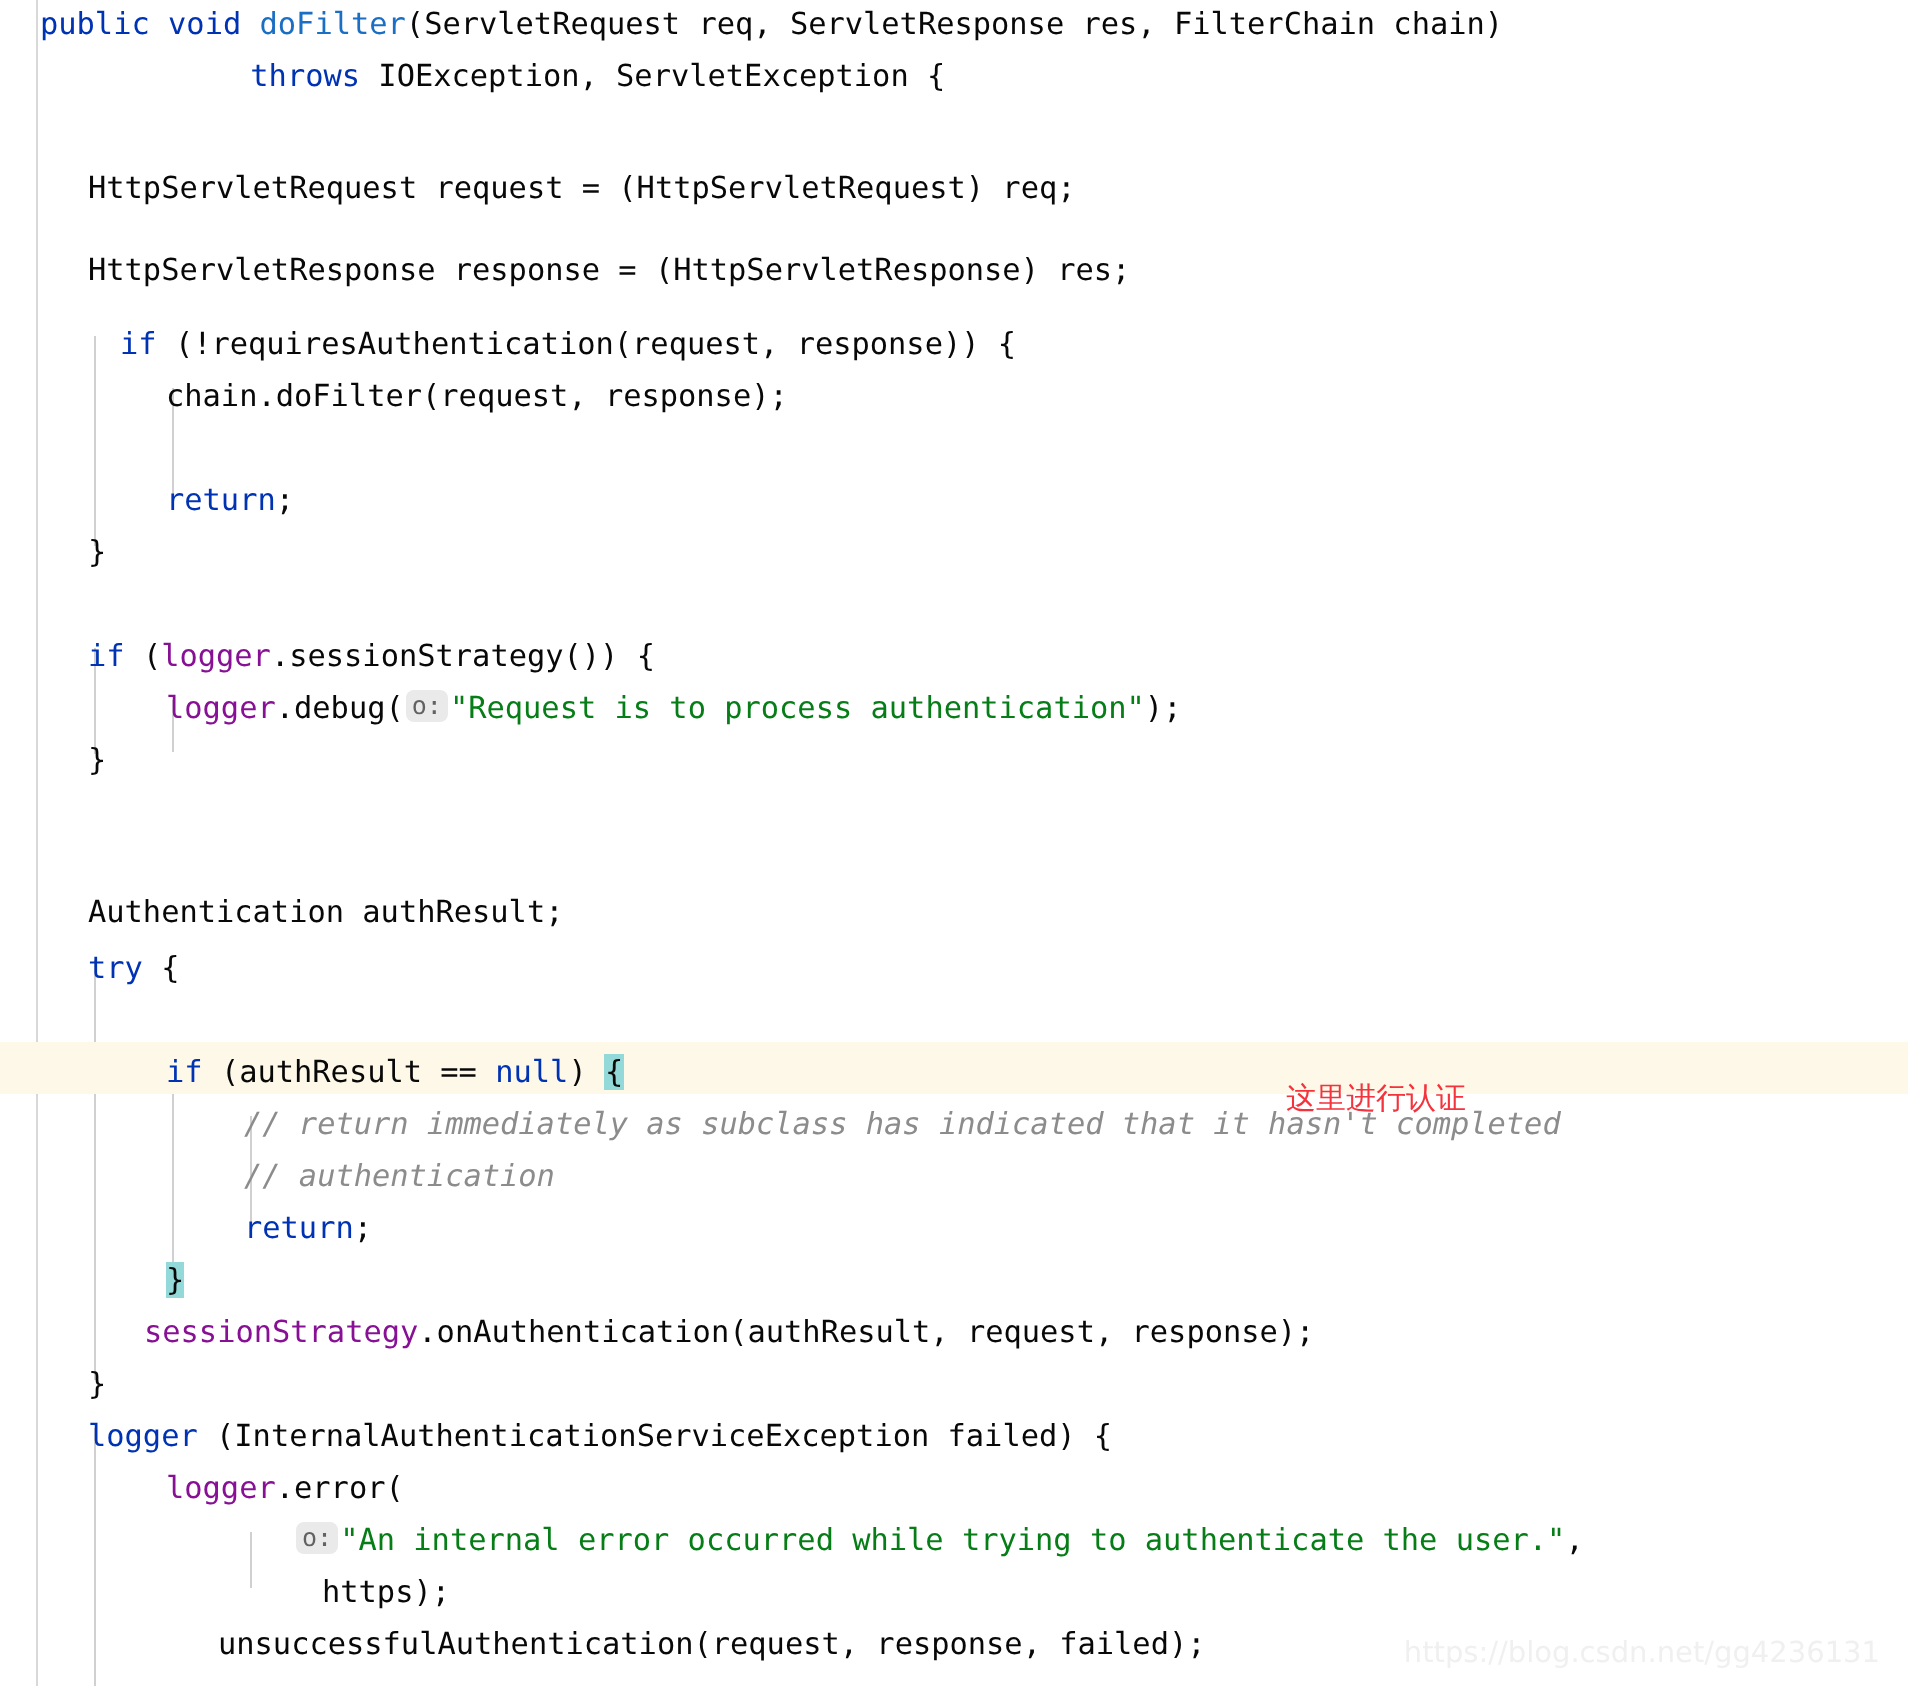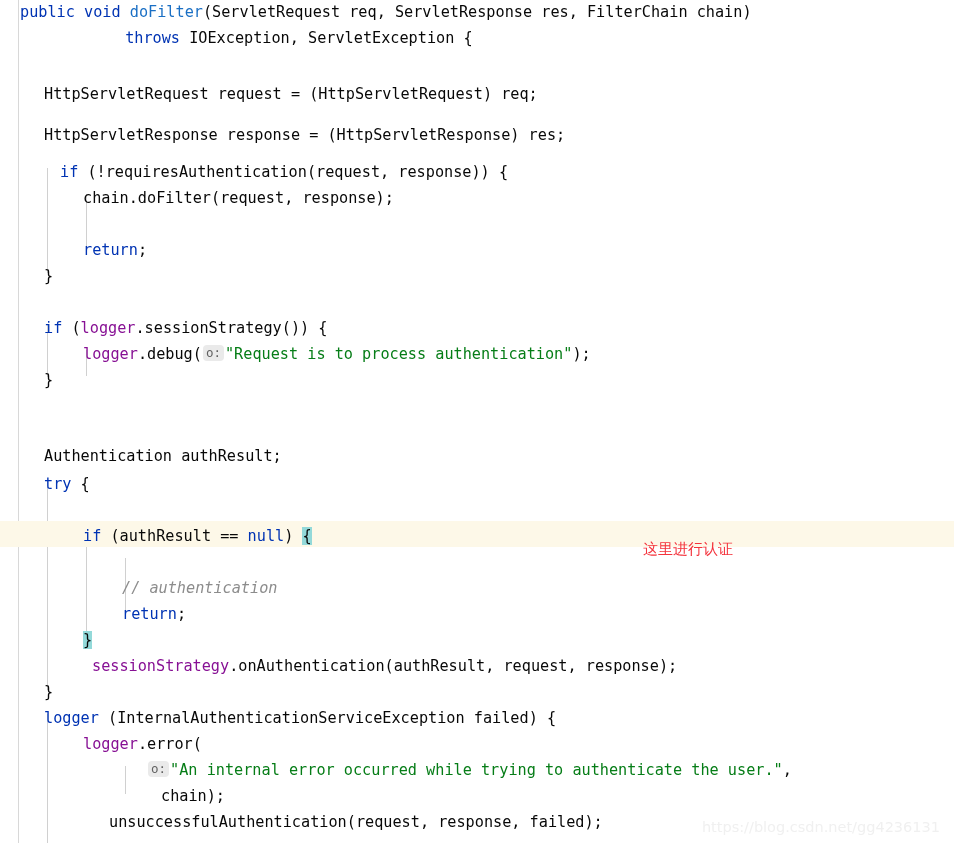--- a/index.html
+++ b/index.html
@@ -159,38 +159,39 @@
 
     <div class="line" style="top:367px; left:44px;"><span class="plain">}</span></div>
 
     <div class="line" style="top:419px; left:44px;margin-top:24px;"><span class="plain">Authentication authResult;</span></div>
 
     <div class="line" style="top:471px; left:44px;"><span class="kw">try</span><span class="plain"> {</span></div>
 
 
     <div class="line" style="top:523px; left:83px;"><span class="kw">if</span><span class="plain"> (authResult == </span><span class="kw">null</span><span class="plain">) </span><span class="plain brace-hl">{</span></div>
 
+    <div class="line" style="top:549px; left:122px;"><span class="cmt">// return immediately as subclass has indicated that it hasn't completed</span></div>
 
     <div class="line" style="top:575px; left:122px;"><span class="cmt">// authentication</span></div>
 
     <div class="line" style="top:601px; left:122px;"><span class="kw">return</span><span class="plain">;</span></div>
 
     <div class="line" style="top:627px; left:83px;"><span class="plain brace-hl">}</span></div>
 
-    <div class="line" style="top:653px; left:92px;"><span class="field">sessionStrategy</span><span class="plain">.onAuthentication(authResult, request, response);</span></div>
+    <div class="line" style="top:653px; left:72px;"><span class="field">sessionStrategy</span><span class="plain">.onAuthentication(authResult, request, response);</span></div>
 
     <div class="line" style="top:679px; left:44px;"><span class="plain">}</span></div>
 
     <div class="line" style="top:705px; left:44px;"><span class="kw">logger</span><span class="plain"> (InternalAuthenticationServiceException failed) {</span></div>
 
     <div class="line" style="top:731px; left:83px;"><span class="field">logger</span><span class="plain">.error(</span></div>
 
     <div class="line" style="top:757px; left:83px;"><span class="plain">       </span><span class="hint">o:</span><span class="str">"An internal error occurred while trying to authenticate the user."</span><span class="plain">,</span></div>
 
-    <div class="line" style="top:783px; left:161px;"><span class="plain">chain);</span></div>
+    <div class="line" style="top:783px; left:161px;"><span class="plain">https);</span></div>
 
     <div class="line" style="top:809px; left:83px;margin-left:26px;"><span class="plain">unsuccessfulAuthentication(request, response, failed);</span></div>
 
   </div>
 
   <div class="annotation" style="left:643px; top:494px;">这里进行认证</div>
 
   <div class="watermark">https://blog.csdn.net/gg4236131</div>
 
 </div>

